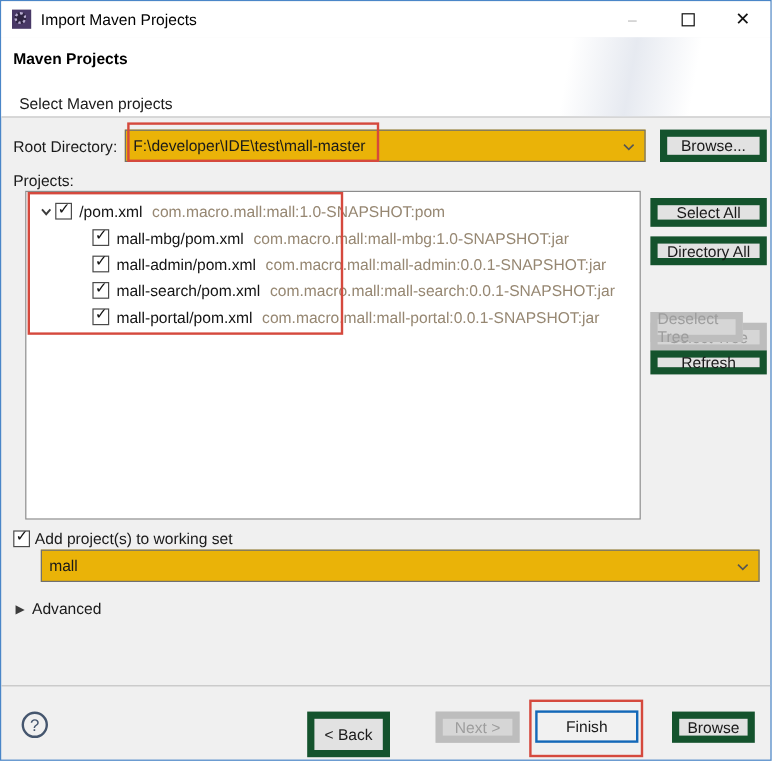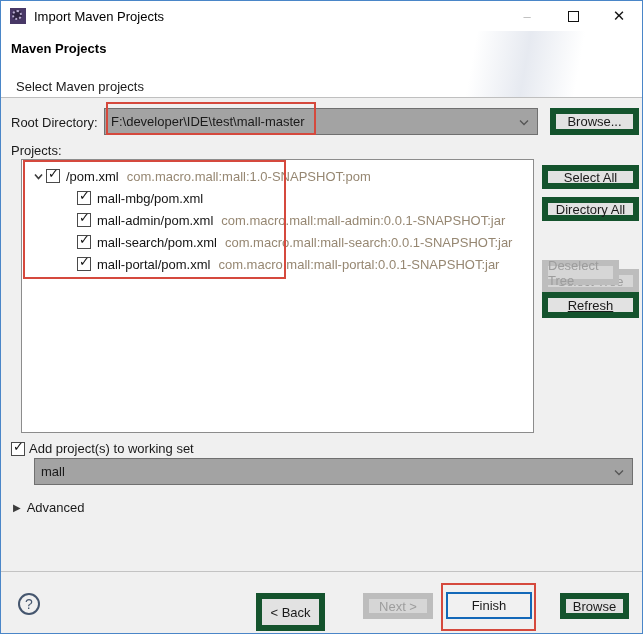--- a/index.html
+++ b/index.html
@@ -37,21 +37,21 @@
   }
   .wiz-header::after {
     content:""; position:absolute; right:0; top:0; width:260px; height:100%;
     background: linear-gradient(100deg, rgba(240,242,246,0) 35%, rgba(226,230,238,0.85) 55%, rgba(255,255,255,0) 75%);
   }
   .wiz-title { position:absolute; left:10px; top:10px; font-weight:bold; font-size:13px; color:#000; }
   .wiz-subtitle { position:absolute; left:15px; top:48px; font-size:13px; color:#1a1a1a; }
 
   
   .combo {
-    position:absolute; background:#a3a3a3; border:1px solid #707070; display:flex; align-items:center; padding-left:6px;
+    position:absolute; background:#eab308; border:1px solid #707070; display:flex; align-items:center; padding-left:6px;
   }
   .combo .chev { position:absolute; right:7px; top:50%; transform:translateY(-50%); }
   .btn {
     position:absolute; background:#e2e2e2; border:6px solid #14532d; color:#1a1a1a;
     display:flex; align-items:center; justify-content:center; font-size:13px; font-family:"Liberation Sans",sans-serif;
   }
   .btn.disabled { background:#d6d6d6; border-color:#bdbdbd; color:#9d9d9d; }
   .btn.default-btn { border:2px solid #1368b8; background:#f1f1f1; }
 
   .chkbox {
@@ -137,20 +137,21 @@
         </span>
       <span class="path">/pom.xml</span>
       <span class="artifact">com.macro.mall:mall:1.0-SNAPSHOT:pom</span>
     </div>
     <div class="tree-row">
       <span class="indent-child"></span>
       <span class="chkbox">
           <span class="tick">✓</span>
         </span>
       <span class="path">mall-mbg/pom.xml</span>
+      <span class="artifact">com.macro.mall:mall-mbg:1.0-SNAPSHOT:jar</span>
     </div>
     <div class="tree-row">
       <span class="indent-child"></span>
       <span class="chkbox">
           <span class="tick">✓</span>
         </span>
       <span class="path">mall-admin/pom.xml</span>
       <span class="artifact">com.macro.mall:mall-admin:0.0.1-SNAPSHOT:jar</span>
     </div>
     <div class="tree-row">
@@ -168,21 +169,21 @@
         </span>
       <span class="path">mall-portal/pom.xml</span>
       <span class="artifact">com.macro.mall:mall-portal:0.0.1-SNAPSHOT:jar</span>
     </div>
   </div>
 
   <div class="btn" style="left:541px; top:164px; width:97px; height:24px;">Select All</div>
   <div class="btn" style="left:541px; top:196px; width:97px; height:24px;">Directory All</div>
   <div class="btn disabled" style="left:541px; top:228px; width:97px; height:24px;margin-top:40px;">Select Tree</div>
   <div class="btn disabled" style="left:541px; top:259px; width:77px; height:25px;">Deselect Tree</div>
-  <div class="btn" style="left:541px; top:291px; width:97px; height:26px;text-decoration:underline;">Refresh</div>
+  <div class="btn" style="left:541px; top:291px; width:97px; height:20px;">Refresh</div>
 
   <div style="position:absolute; left:10px; top:440px; display:flex; align-items:center;">
     <span class="chkbox">
         <span class="tick">✓</span>
       </span>
     <span style="margin-left:4px;">Add project(s) to working set</span>
   </div>
   <div class="combo" style="left:33px; top:457px; width:599px; height:27px;">
     <span>mall</span>
     <span class="chev">

